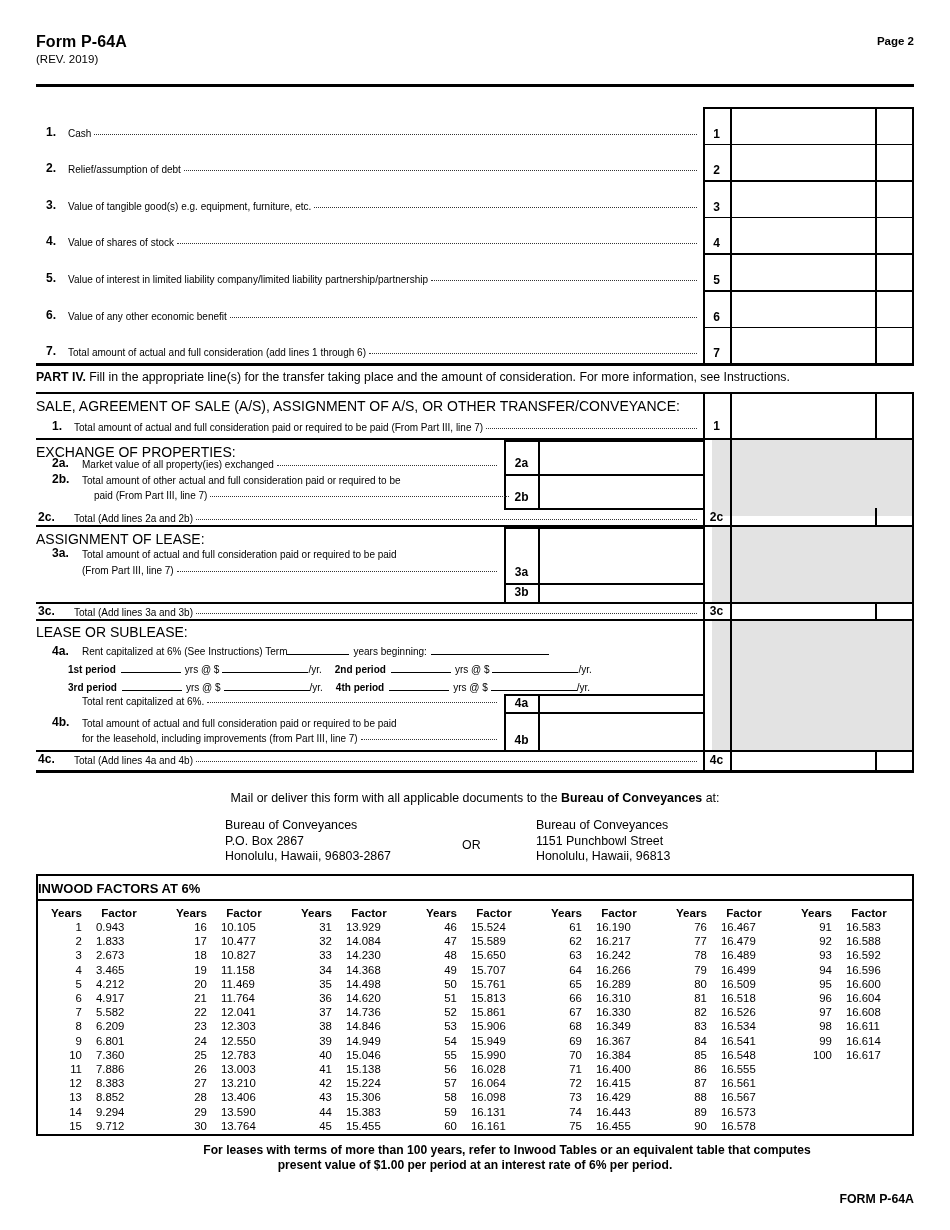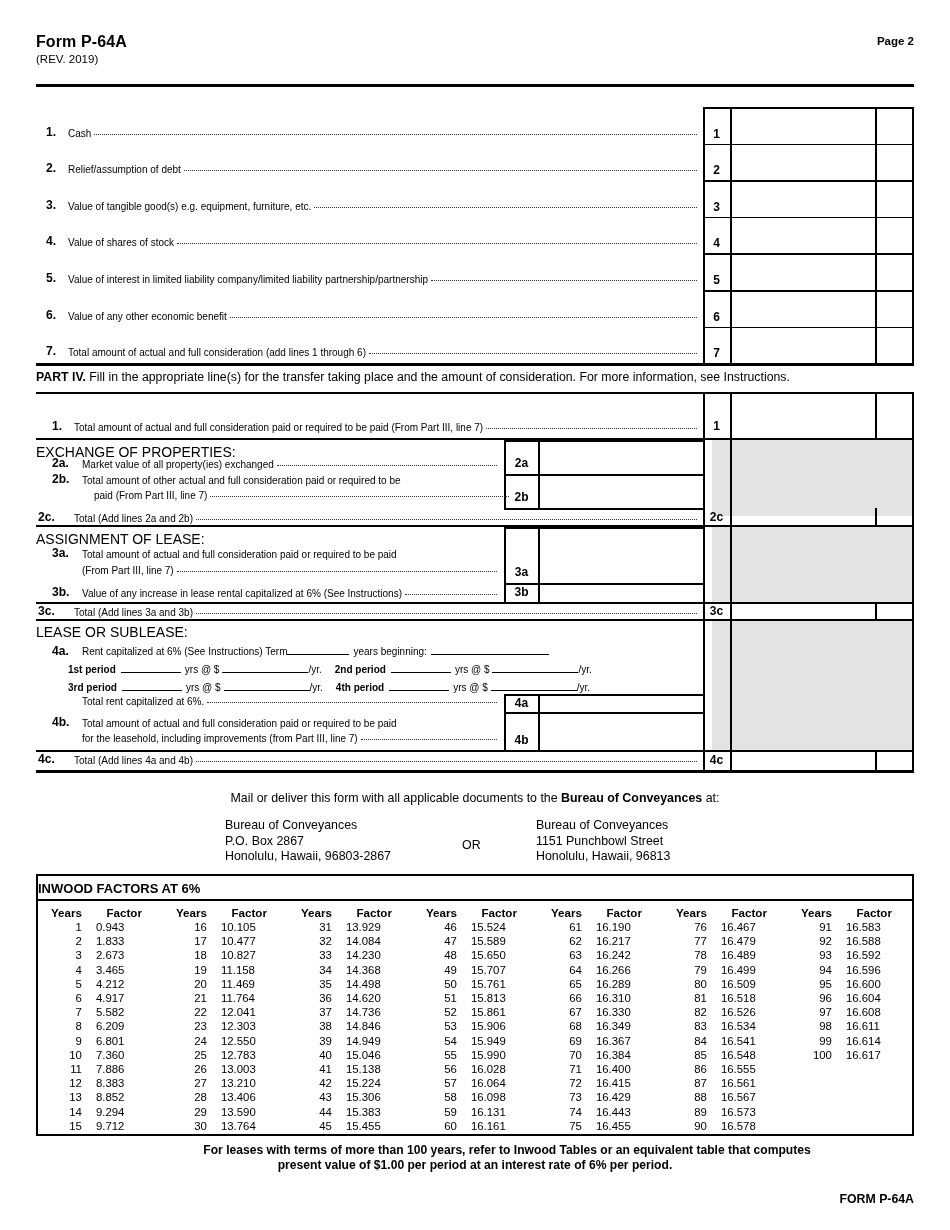--- a/index.html
+++ b/index.html
@@ -46,21 +46,21 @@
   
   .inwood{position:absolute;left:36px;top:874px;width:878px;height:262px;border:2.2px solid #000;box-sizing:border-box;}
   .inwood-title{position:absolute;left:0;top:0;width:100%;height:25px;line-height:25px;text-align:left;font-size:13px;font-weight:bold;border-bottom:2.2px solid #000;box-sizing:border-box;}
   .icol{position:absolute;top:29px;font-size:11.4px;line-height:14.2px;}
   .icol table{border-collapse:collapse;}
   .icol td{font-size:11.4px;line-height:14.2px;padding:0;}
   .icol td.y{text-align:right;width:26px;}
   .icol td.f{text-align:left;padding-left:14px;width:46px;}
   .icol th{font-size:11.6px;font-weight:bold;line-height:15px;padding:0;}
   .icol th.y{text-align:right;width:26px;}
-  .icol th.f{text-align:right;padding-left:14px;width:46px;}
+  .icol th.f{text-align:center;padding-left:14px;width:46px;}
 
   .foot{position:absolute;left:0;width:950px;text-align:center;font-size:12.1px;font-weight:bold;line-height:15px;}
   .formfoot{position:absolute;right:36px;font-size:12.3px;font-weight:bold;}
 </style>
 </head>
 <body>
 
 <div class="page">
 
   <div class="hdr">
@@ -182,20 +182,21 @@
   <div class="hline" style="left:504px;top:527px;width:199px;"></div>
   <div class="hline" style="left:504px;top:583px;width:199px;"></div>
   <div class="hline" style="left:504px;top:602px;width:199px;"></div>
 
   <div class="vline" style="left:504px;top:694px;height:56px;"></div>
   <div class="vline" style="left:538px;top:694px;height:56px;"></div>
   <div class="hline" style="left:504px;top:694px;width:199px;"></div>
   <div class="hline" style="left:504px;top:712px;width:199px;"></div>
   <div class="hline" style="left:504px;top:750px;width:199px;"></div>
 
+  <div class="sect" style="position:absolute;left:36px;top:398px;">SALE, AGREEMENT OF SALE (A/S), ASSIGNMENT OF A/S, OR OTHER TRANSFER/CONVEYANCE:</div>
 
   <div class="row-flex" style="position:absolute;left:52px;top:419px;width:648px;">
     <span class="num" style="width:22px;">1.</span>
     <span class="lbl">Total amount of actual and full consideration paid or required to be paid (From Part III, line 7)</span>
     <span class="leader"></span>
   </div>
   <div class="boxlabel" style="left:703px;top:419px;width:27px;">1</div>
   <div style="position:absolute;left:731px;top:393px;width:144px;height:45px;"></div>
   <div style="position:absolute;left:876px;top:393px;width:36px;height:45px;"></div>
 
@@ -235,25 +236,20 @@
     <span class="num" style="width:30px;">3a.</span>
     <span class="lbl">Total amount of actual and full consideration paid or required to be paid</span>
   </div>
   <div class="row-flex" style="position:absolute;left:82px;top:565px;width:418px;">
     <span class="lbl">(From Part III, line 7)</span>
     <span class="leader"></span>
   </div>
   <div class="boxlabel" style="left:505px;top:565px;width:33px;">3a</div>
   <div style="position:absolute;left:539px;top:528px;width:163px;height:54px;"></div>
 
-  <div class="row-flex" style="position:absolute;left:52px;top:585px;width:448px;">
-    <span class="num" style="width:30px;">3b.</span>
-    <span class="lbl">Value of any increase in lease rental capitalized at 6% (See Instructions)</span>
-    <span class="leader"></span>
-  </div>
   <div class="boxlabel" style="left:505px;top:585px;width:33px;">3b</div>
   <div style="position:absolute;left:539px;top:584px;width:163px;height:17px;"></div>
 
   <div class="row-flex" style="position:absolute;left:38px;top:604px;width:662px;">
     <span class="num" style="width:36px;">3c.</span>
     <span class="lbl">Total (Add lines 3a and 3b)</span>
     <span class="leader"></span>
   </div>
   <div class="boxlabel" style="left:703px;top:604px;width:27px;">3c</div>
   <div style="position:absolute;left:731px;top:603px;width:144px;height:15px;"></div>

